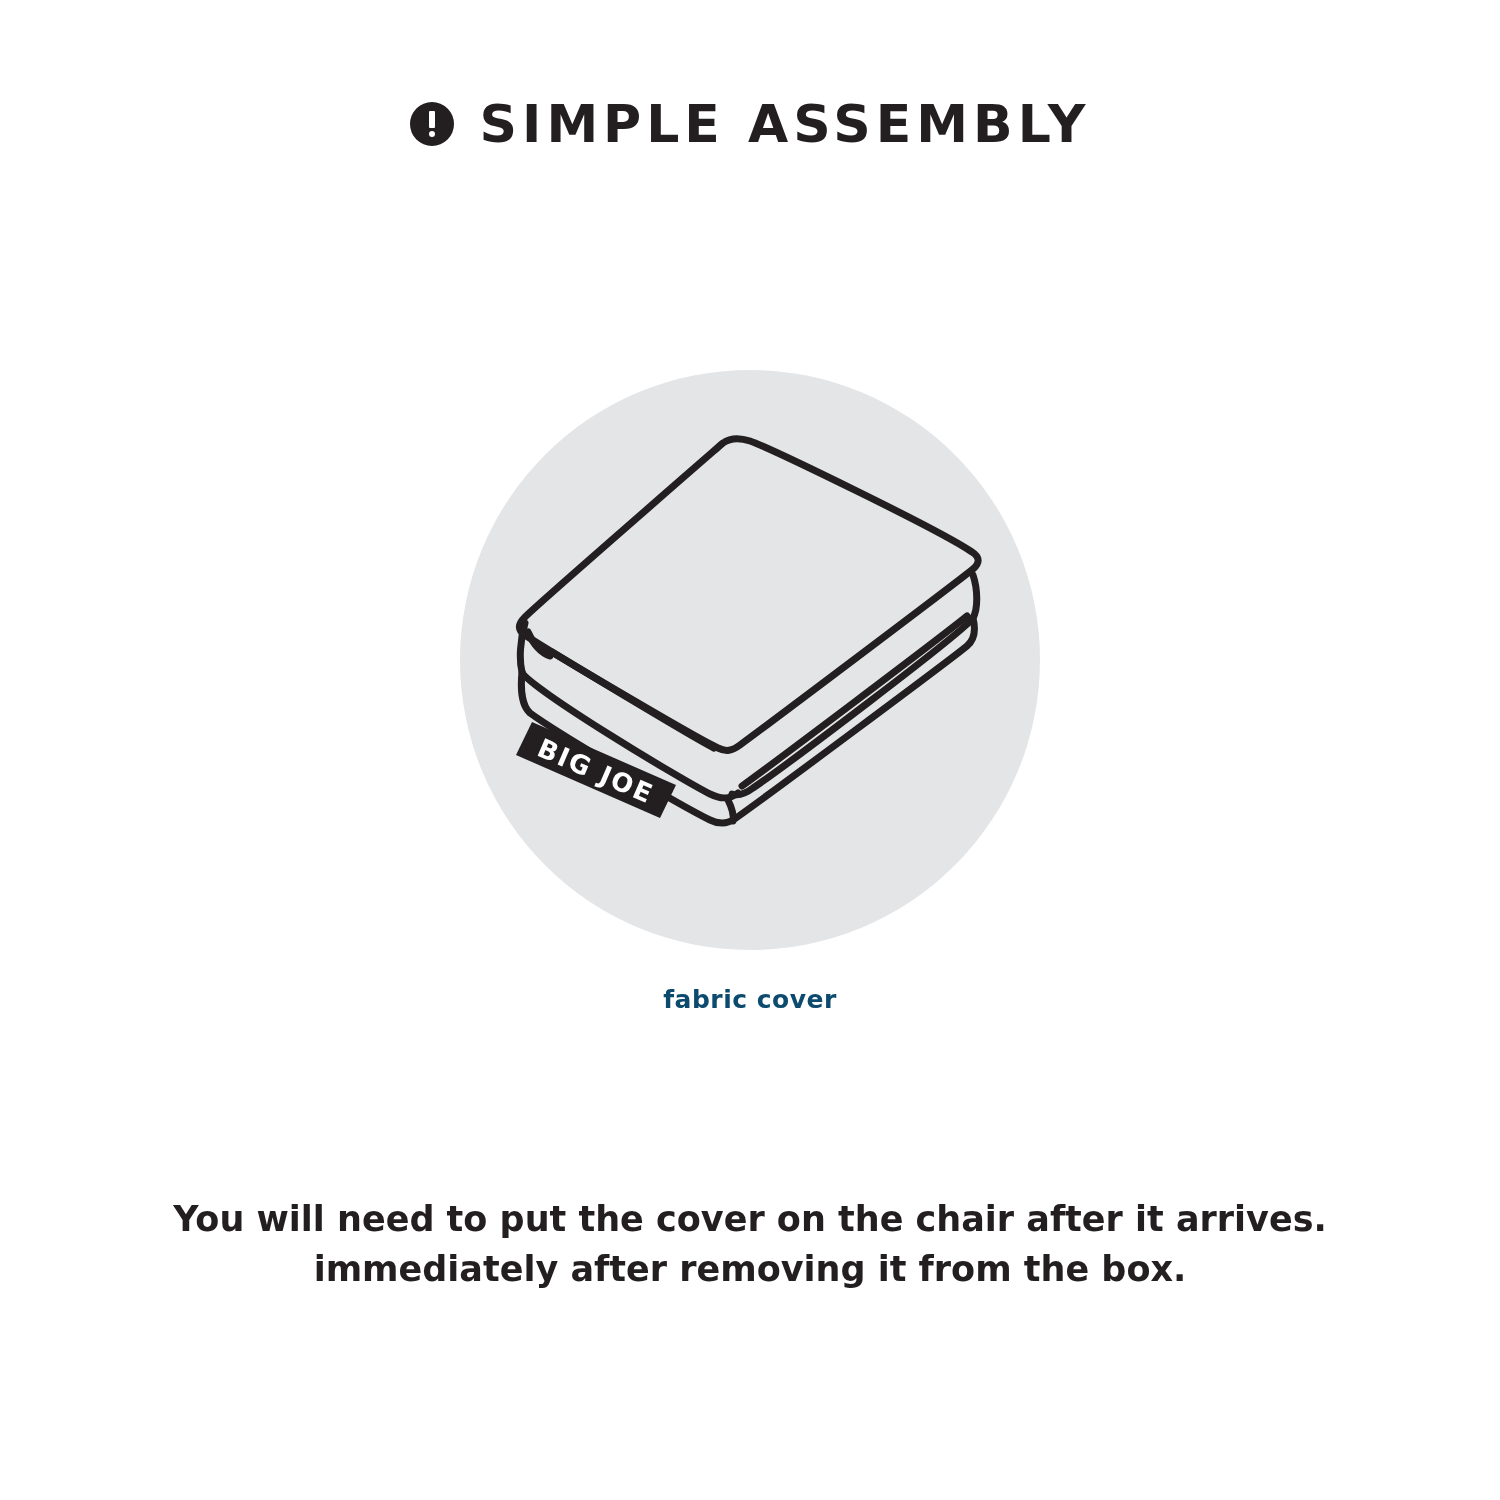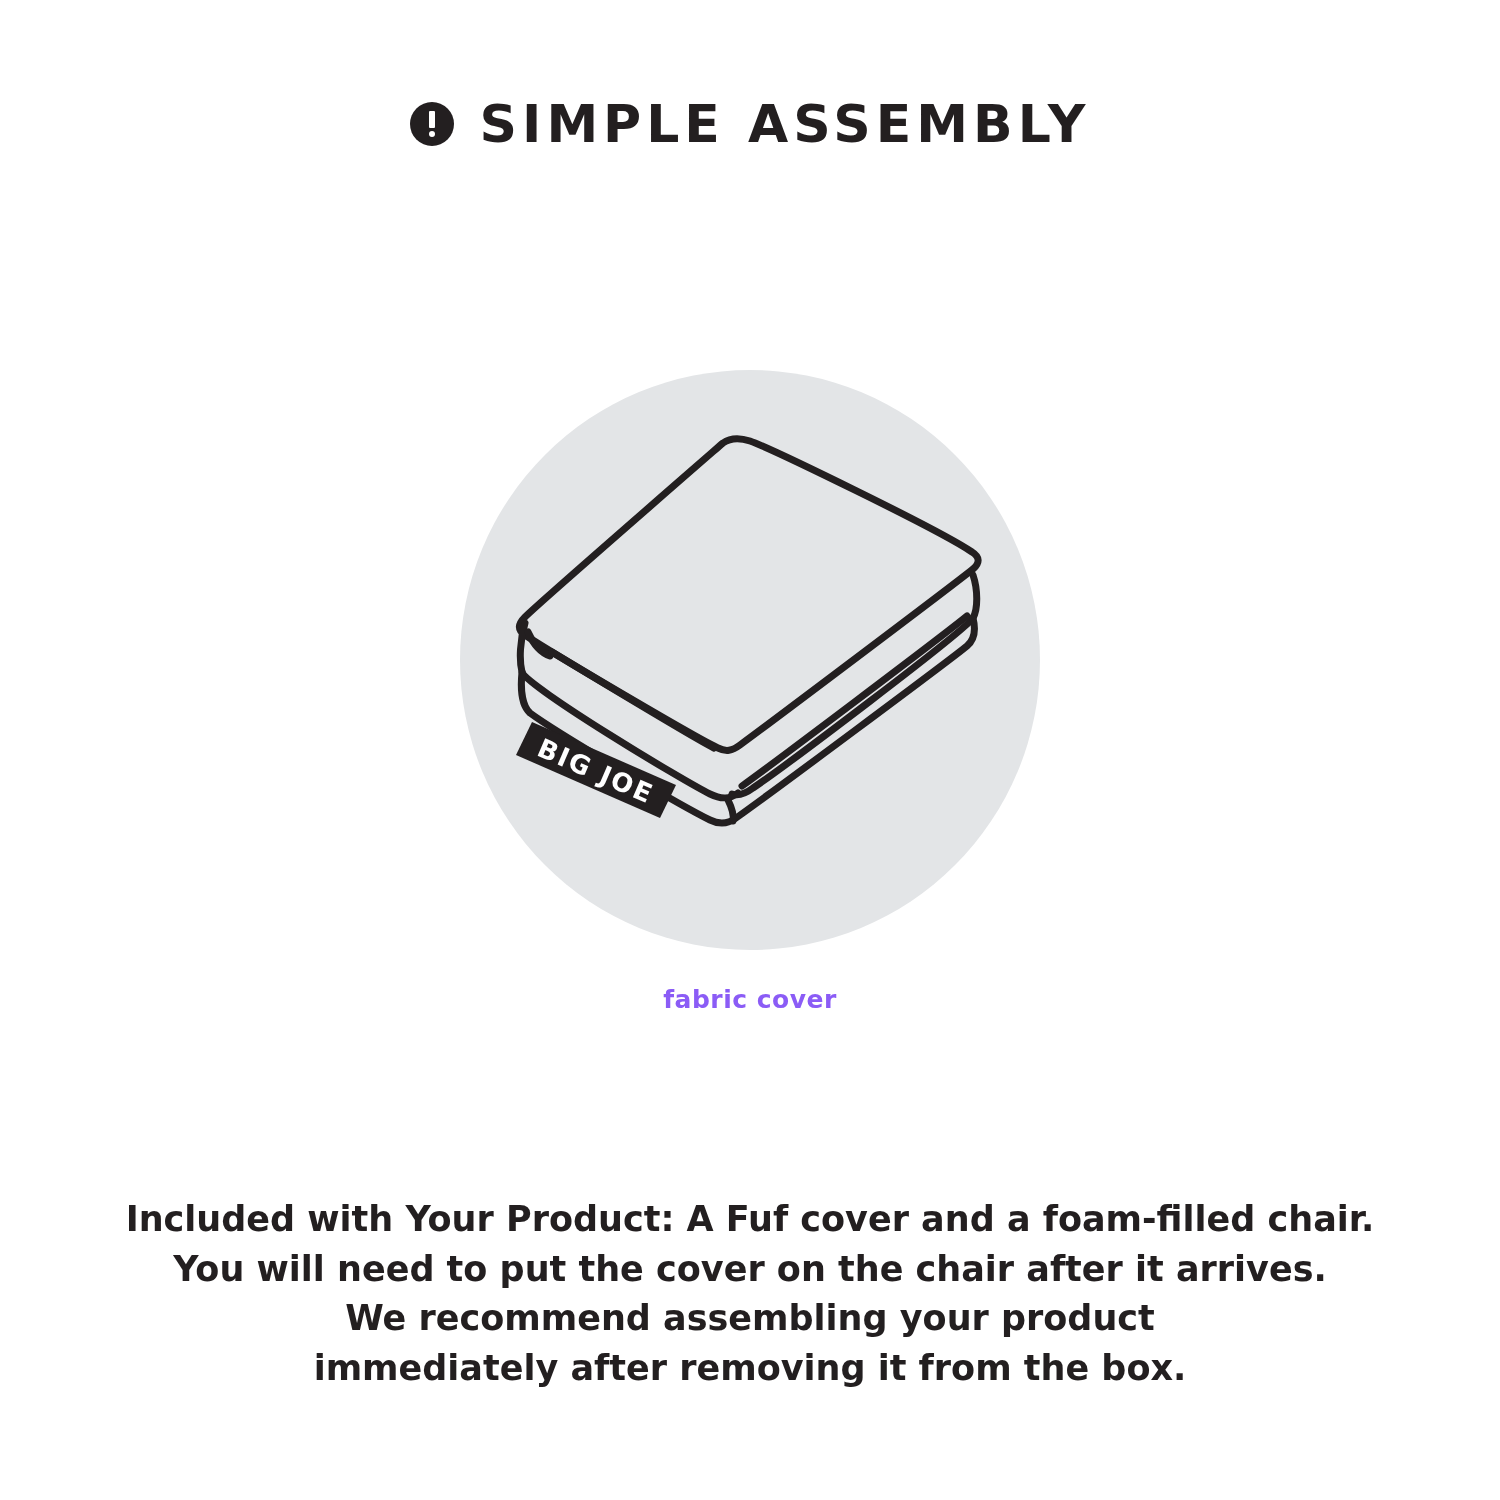--- a/index.html
+++ b/index.html
@@ -102,21 +102,21 @@
   }
   .circle svg {
     display: block;
   }
   .caption {
     margin-top: 35px;
     font-family: "DejaVu Sans", sans-serif;
     font-weight: 700;
     font-size: 25px;
     letter-spacing: 0.5px;
-    color: #8b5cf6;
+    color: #0c4a6e;
     text-align: center;
   }
 
   
   .footer {
     position: absolute;
     top: 1195px;
     left: 0;
     width: 1500px;
     text-align: center;
@@ -169,19 +169,17 @@
           </g>
         </svg>
       </div>
       <div class="caption">fabric cover</div>
     </div>
 
 
   </div>
 
   <div class="footer">
-    <p>Included with Your Product: A Fuf cover and a foam-filled chair.</p>
     <p>You will need to put the cover on the chair after it arrives.</p>
-    <p>We recommend assembling your product</p>
     <p>immediately after removing it from the box.</p>
   </div>
 
 </div>
 
 </body></html>

